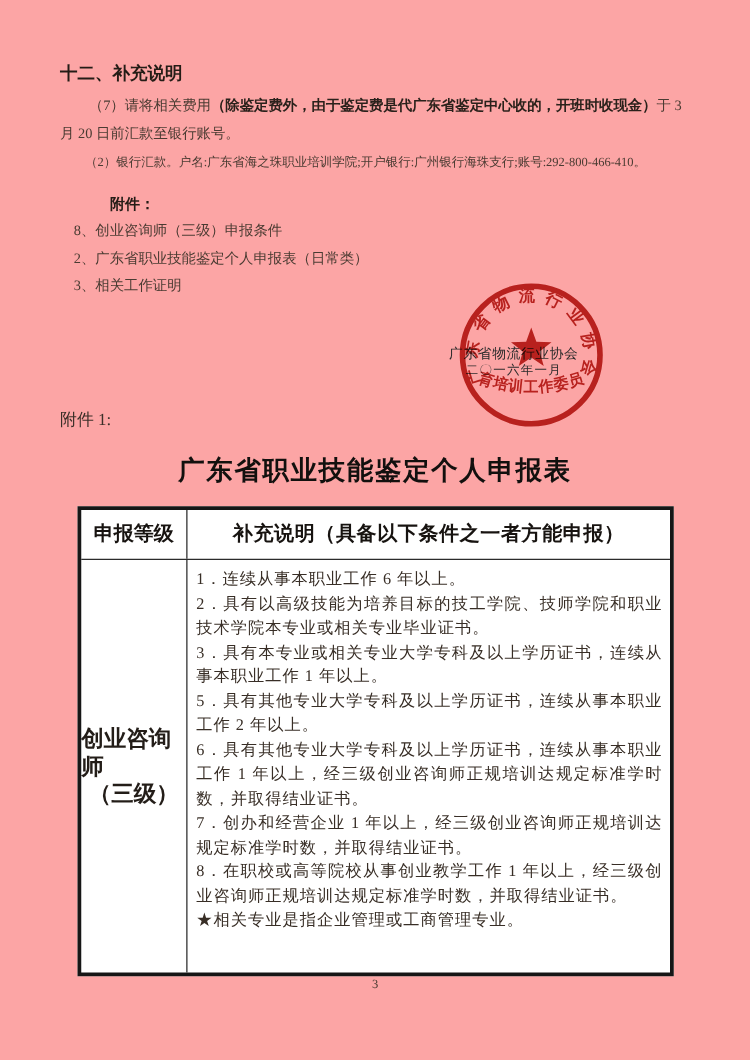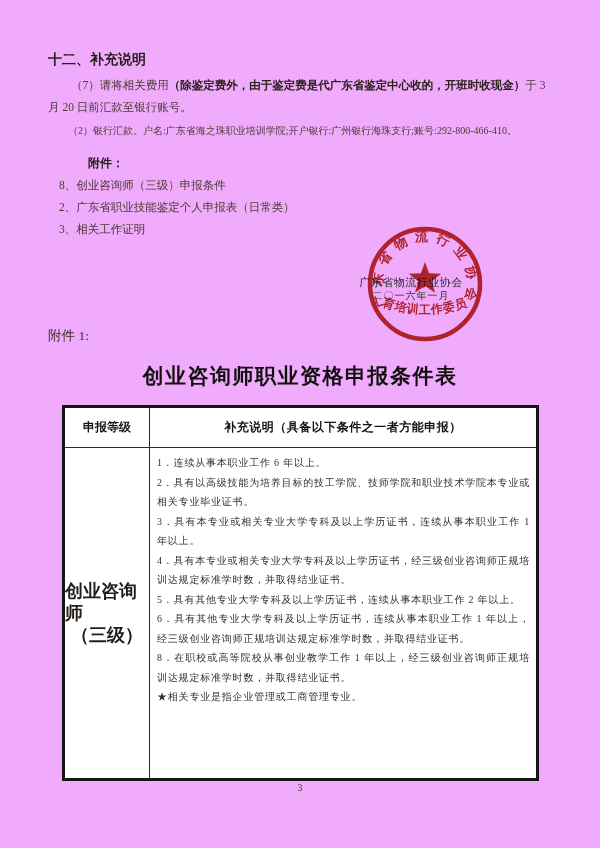--- a/index.html
+++ b/index.html
@@ -1,20 +1,20 @@
 <!DOCTYPE html>
 <html><head>
 <meta charset="utf-8">
 <style>
   html,body{margin:0;padding:0;}
   body{background:#ffffff;}
   .page{
     position:relative;
     width:600px;height:848px;
-    background:#f0abfc;
+    background:#fca5a5;
     overflow:hidden;
     font-family:"Liberation Serif","DejaVu Serif",serif;
     color:#4a3b32;
   }
 
   
   .supplement{position:absolute;left:48px;top:50px;width:506px;}
   .supplement h2{
     margin:0 0 4px 0;
     font-size:14px;line-height:20px;
@@ -63,31 +63,31 @@
   .thead{border-bottom:1px solid #2b2b2b;height:39px;}
   .cell-c1{
     width:85px;flex:0 0 85px;
     border-right:1px solid #2b2b2b;
     display:flex;flex-direction:column;align-items:center;justify-content:center;
     box-sizing:border-box;
   }
   .cell-c2{flex:1;box-sizing:border-box;}
   .thead .cell-c1,.thead .cell-c2{
     font-family:"Liberation Sans","DejaVu Sans",sans-serif;
-    font-weight:bold;font-size:12px;color:#171310;
+    font-weight:bold;font-size:16px;color:#171310;
   }
   .thead .cell-c2{display:flex;align-items:center;justify-content:center;letter-spacing:0.5px;}
   .tbody{min-height:330px;}
   .tbody .cell-c1{
     font-family:"Liberation Sans","DejaVu Sans",sans-serif;
     font-weight:bold;font-size:18px;color:#231d18;line-height:22px;
   }
   .tbody .cell-c2{padding:5px 6px 5px 7px;}
   .tbody .cell-c2 p{
-    margin:0;font-size:10px;line-height:19.5px;letter-spacing:0.8px;
+    margin:0;font-size:13px;line-height:19.5px;letter-spacing:0.8px;
     color:#382e26;text-align:justify;
   }
 
   
   .page-num{position:absolute;left:0;top:782px;width:100%;text-align:center;font-size:10px;color:#44372e;}
 </style>
 </head>
 <body>
 
 <div class="page">
@@ -118,39 +118,39 @@
       <text font-family="Liberation Sans, DejaVu Sans, sans-serif" font-size="13" font-weight="bold" fill="#b5231d" letter-spacing="7">
         <textPath href="#arcTop" startOffset="50%" text-anchor="middle">广东省物流行业协会</textPath>
       </text>
       <text font-family="Liberation Sans, DejaVu Sans, sans-serif" font-size="12" font-weight="bold" fill="#b5231d" letter-spacing="0.5">
         <textPath href="#arcBottom" startOffset="50%" text-anchor="middle">教育培训工作委员会</textPath>
       </text>
     </svg>
   </div>
 
   <div class="att1-label">附件 1:</div>
-  <h1 class="doc-title">创业咨询师职业资格申报条件表</h1>
+  <h1 class="doc-title">广东省职业技能鉴定个人申报表</h1>
 
   <div class="cond-table">
     <div class="trow thead">
       <div class="cell-c1">申报等级</div>
       <div class="cell-c2">补充说明（具备以下条件之一者方能申报）</div>
     </div>
     <div class="trow tbody">
       <div class="cell-c1">
         <div>创业咨询师</div>
         <div>（三级）</div>
       </div>
       <div class="cell-c2">
         <p>1．连续从事本职业工作 6 年以上。</p>
         <p>2．具有以高级技能为培养目标的技工学院、技师学院和职业技术学院本专业或相关专业毕业证书。</p>
         <p>3．具有本专业或相关专业大学专科及以上学历证书，连续从事本职业工作 1 年以上。</p>
-        <p>4．具有本专业或相关专业大学专科及以上学历证书，经三级创业咨询师正规培训达规定标准学时数，并取得结业证书。</p>
         <p>5．具有其他专业大学专科及以上学历证书，连续从事本职业工作 2 年以上。</p>
         <p>6．具有其他专业大学专科及以上学历证书，连续从事本职业工作 1 年以上，经三级创业咨询师正规培训达规定标准学时数，并取得结业证书。</p>
+        <p>7．创办和经营企业 1 年以上，经三级创业咨询师正规培训达规定标准学时数，并取得结业证书。</p>
         <p>8．在职校或高等院校从事创业教学工作 1 年以上，经三级创业咨询师正规培训达规定标准学时数，并取得结业证书。</p>
         <p>★相关专业是指企业管理或工商管理专业。</p>
       </div>
     </div>
   </div>
 
   <div class="page-num">3</div>
 
 </div>
 

